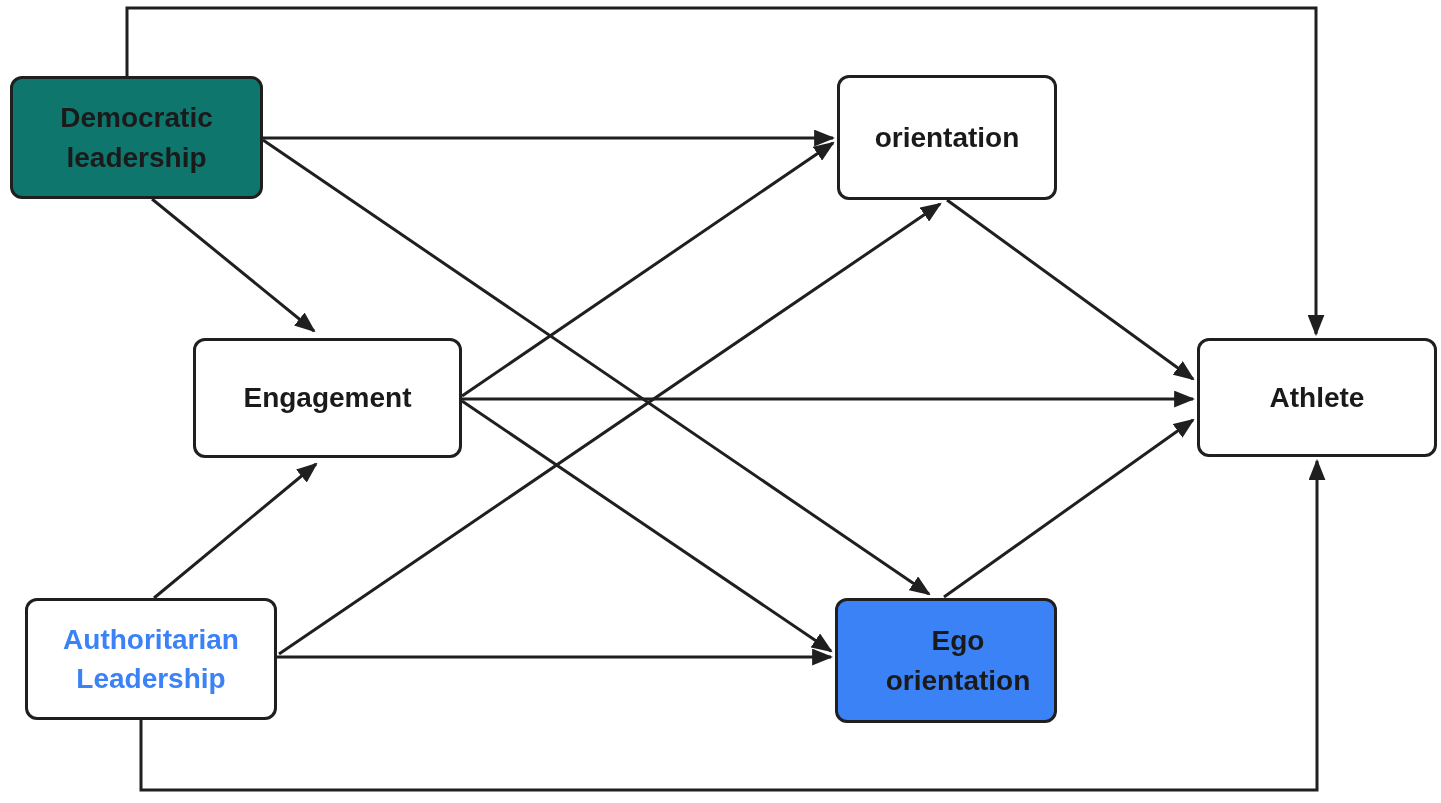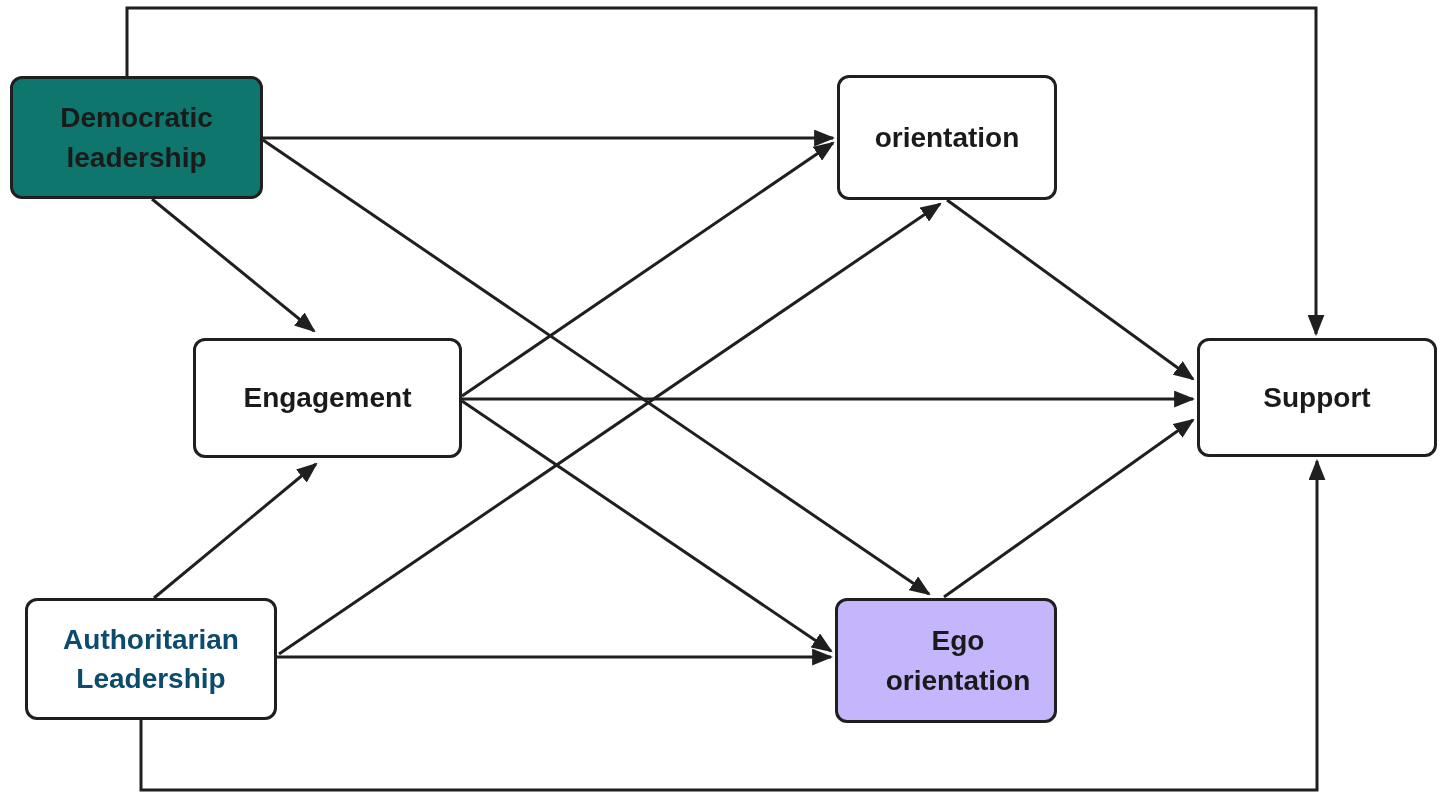--- a/index.html
+++ b/index.html
@@ -59,44 +59,44 @@
     </svg>
 
   <div class="node" style="left: 10px; top: 76px; width: 253px; height: 123px; border-color: rgb(31, 31, 31); background: #0f766e;">
     <div class="node-label" style="color: rgb(26, 26, 26);">
       <span class="nl">Democratic</span>
       <span class="nl">leadership</span>
     </div>
   </div>
 
   <div class="node" style="left: 25px; top: 598px; width: 252px; height: 122px; border-color: rgb(31, 31, 31); background: rgb(255, 255, 255);">
-    <div class="node-label" style="color: #0c4a6e;">
+    <div class="node-label" style="color: #3b82f6;">
       <span class="nl">Authoritarian</span>
       <span class="nl">Leadership</span>
     </div>
   </div>
 
   <div class="node" style="left: 193px; top: 338px; width: 269px; height: 120px; border-color: rgb(31, 31, 31); background: rgb(255, 255, 255);">
     <div class="node-label" style="color: rgb(26, 26, 26);">
       <span class="nl">Engagement</span>
     </div>
   </div>
 
   <div class="node" style="left: 837px; top: 75px; width: 220px; height: 125px; border-color: rgb(31, 31, 31); background: rgb(255, 255, 255);">
     <div class="node-label" style="color: rgb(26, 26, 26);">
       <span class="nl">orientation</span>
     </div>
   </div>
 
-  <div class="node" style="left: 835px; top: 598px; width: 222px; height: 125px; border-color: rgb(31, 31, 31); background: #c4b5fd; padding-left: 24px;">
+  <div class="node" style="left: 835px; top: 598px; width: 222px; height: 125px; border-color: rgb(31, 31, 31); background: #3b82f6; padding-left: 24px;">
     <div class="node-label" style="color: rgb(26, 26, 26);">
       <span class="nl">Ego</span>
       <span class="nl">orientation</span>
     </div>
   </div>
 
   <div class="node" style="left: 1197px; top: 338px; width: 240px; height: 119px; border-color: rgb(31, 31, 31); background: rgb(255, 255, 255);">
     <div class="node-label" style="color: rgb(26, 26, 26);">
-      <span class="nl">Support</span>
+      <span class="nl">Athlete</span>
     </div>
   </div>
 
 </div>
 
 </body></html>

